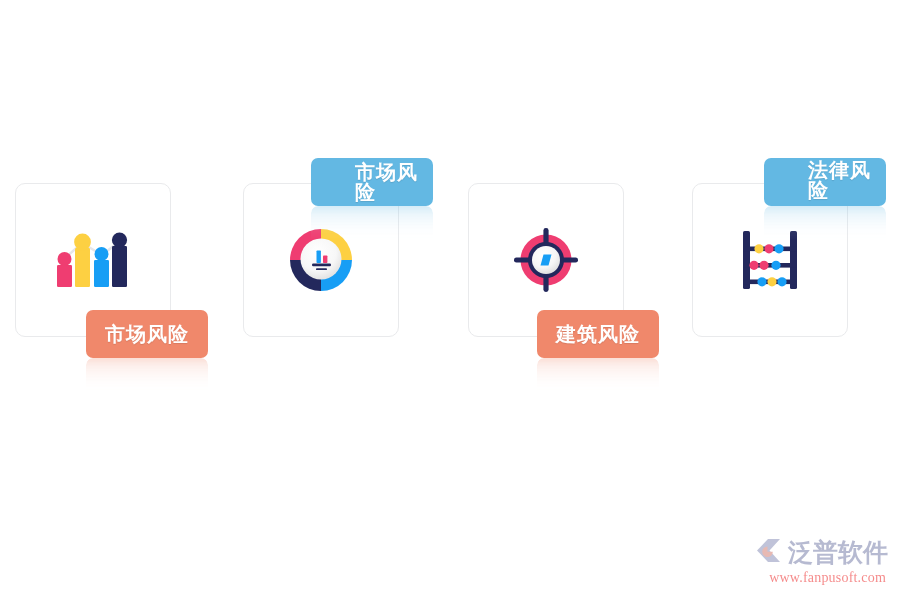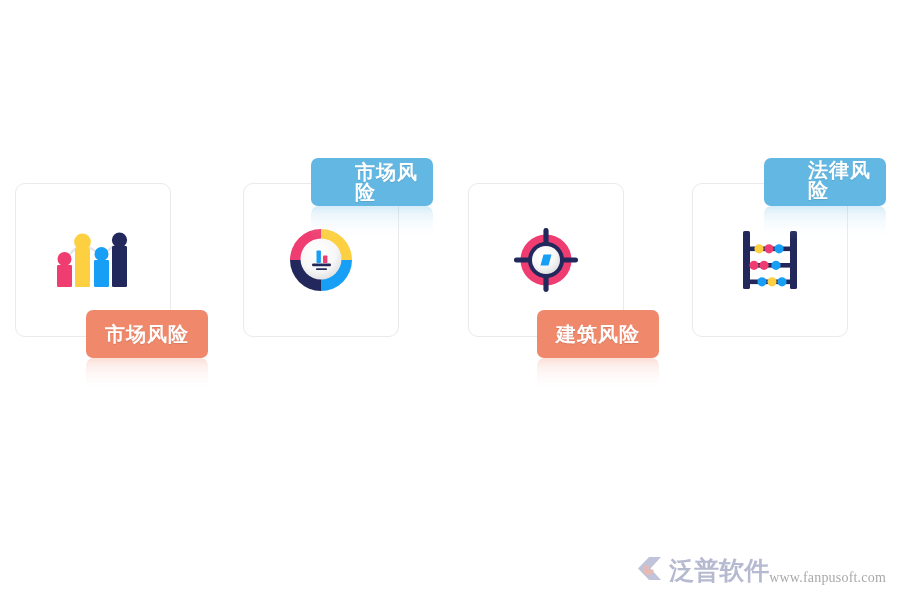--- a/index.html
+++ b/index.html
@@ -92,39 +92,39 @@
   .badge-2 { left: 311px; top: 158px; }
   .badge-3 { left: 537px; top: 310px; }
   .badge-4 { left: 764px; top: 158px; font-family: Liberation Mono, monospace; }
 
   
   #watermark {
     position: absolute;
     right: 12px;
     bottom: 14px;
     display: flex;
-    flex-direction: row;
+    flex-direction: column;
     align-items: flex-end;
     opacity: 0.62;
   }
   .wm-top {
     display: flex;
     align-items: center;
     gap: 4px;
   }
   .wm-text {
     font-size: 25px;
     font-weight: bold;
     color: #8b90b5;
     line-height: 1;
     letter-spacing: 0px;
   }
   .wm-url {
     font-size: 14px;
-    color: #737373;
+    color: #ef4444;
     font-family: "Liberation Serif", "DejaVu Serif", serif;
     letter-spacing: 0.2px;
     margin-top: 2px;
     margin-right: 2px;
   }
 </style>
 </head>
 <body>
 
 <div id="stage">

